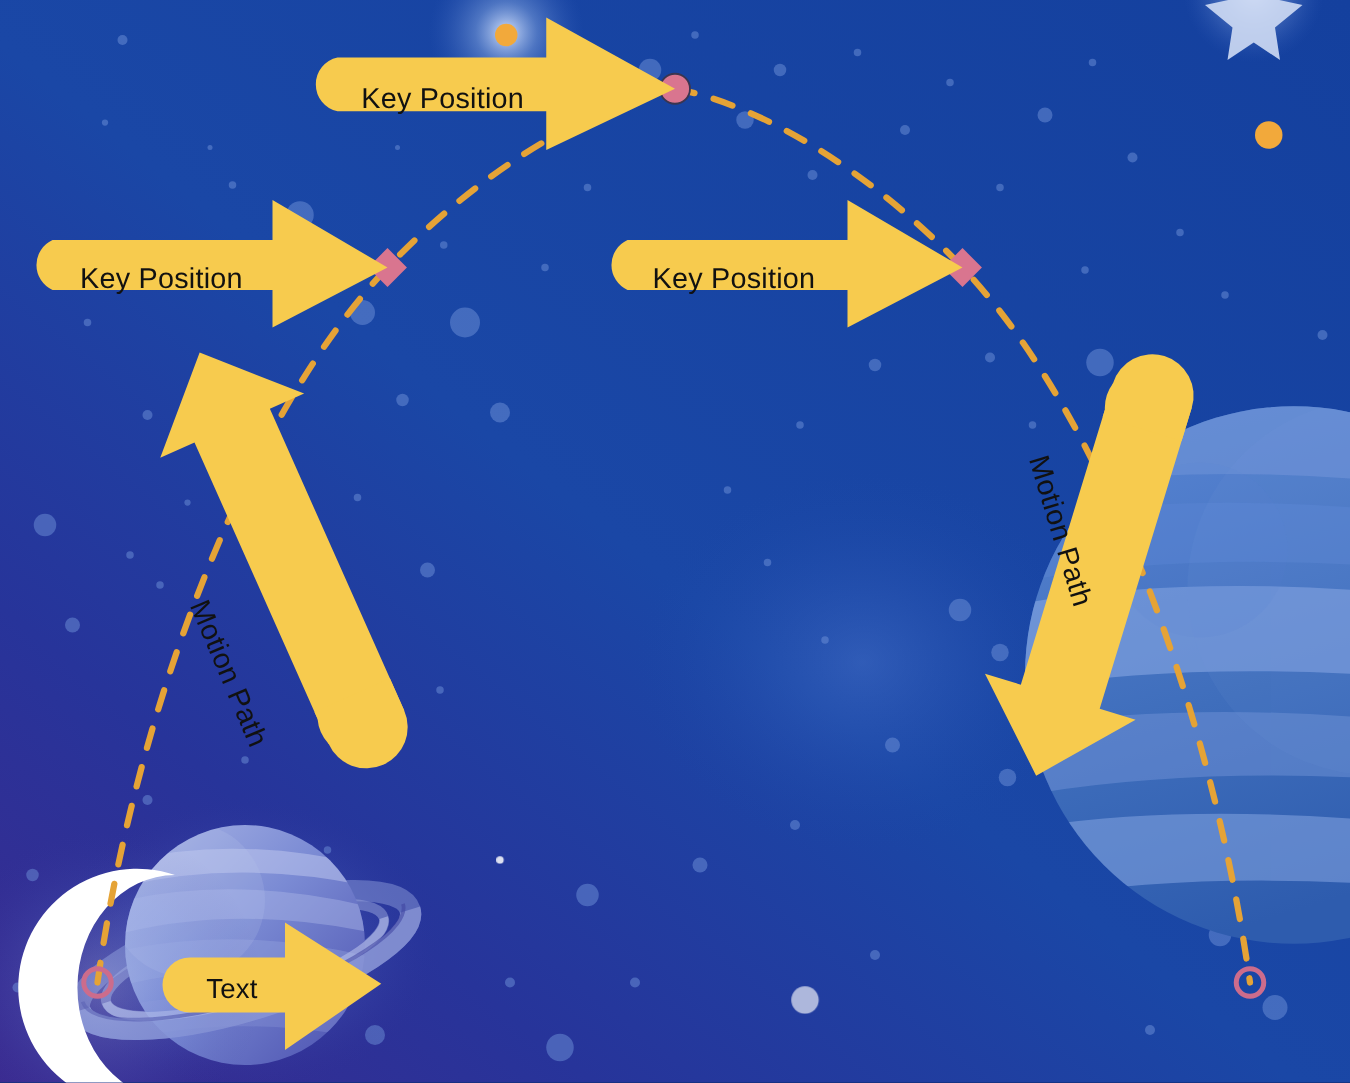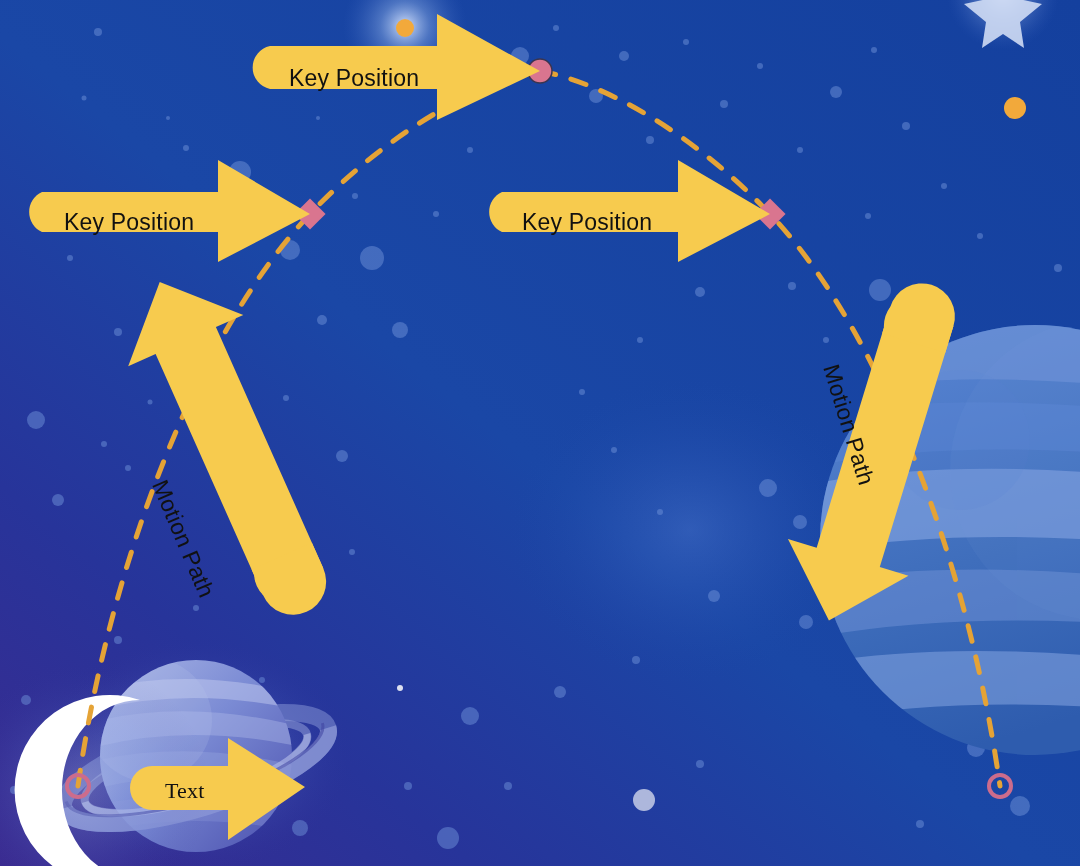--- a/index.html
+++ b/index.html
@@ -317,15 +317,15 @@
   <div class="anno-label" style="left:289px; top:65px;">Key Position</div>
 
   <div class="anno-label" style="left:64px; top:209px;">Key Position</div>
 
   <div class="anno-label" style="left:522px; top:209px;">Key Position</div>
 
   <div class="anno-label" style="left:171px; top:476px; transform:rotate(67deg); transform-origin:left top;">Motion Path</div>
 
   <div class="anno-label" style="left:843px; top:361px; transform:rotate(73deg); transform-origin:left top;">Motion Path</div>
 
-  <div class="anno-label small" style="left:165px; top:778px;font-family:Liberation Serif, serif;">Text</div>
+  <div class="anno-label small" style="left:165px; top:778px;">Text</div>
 
 </div>
 
 </body></html>

